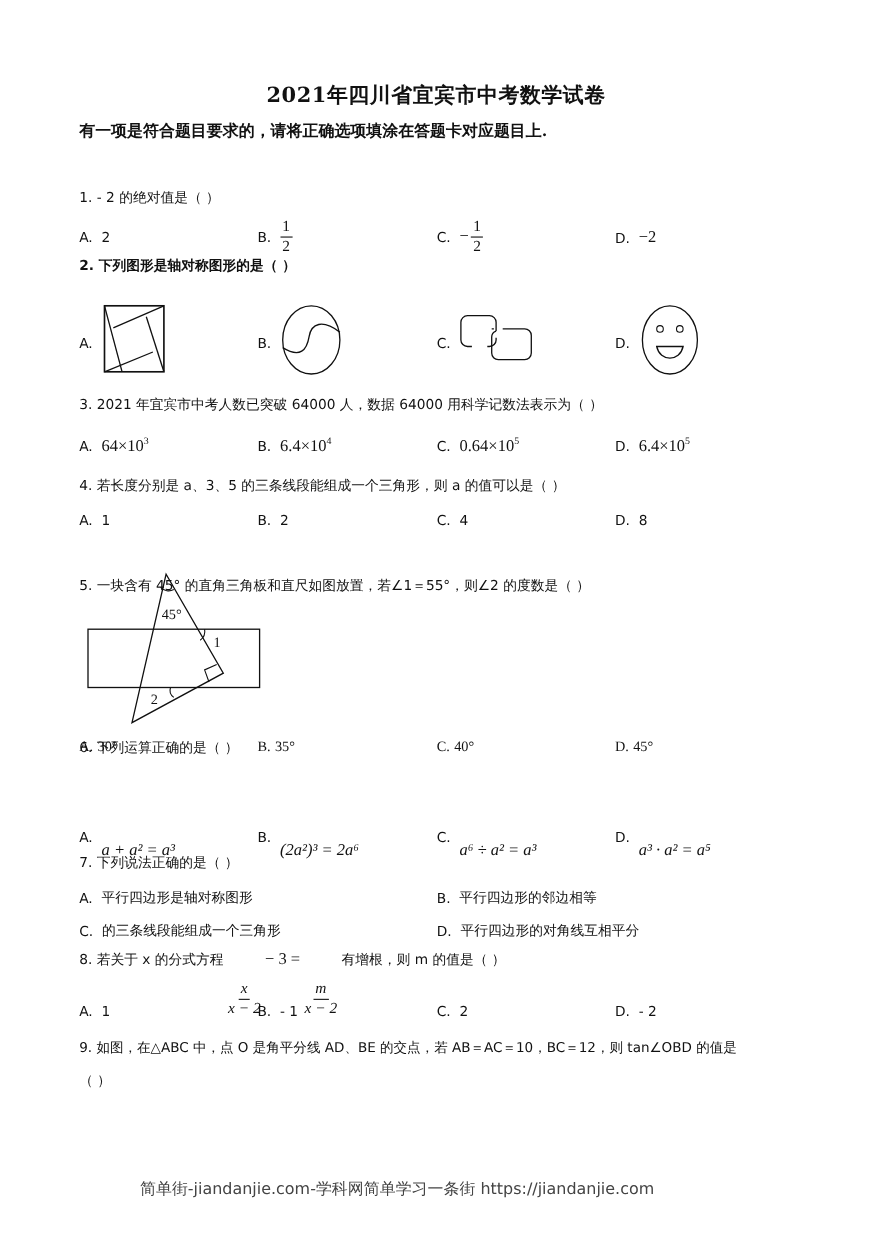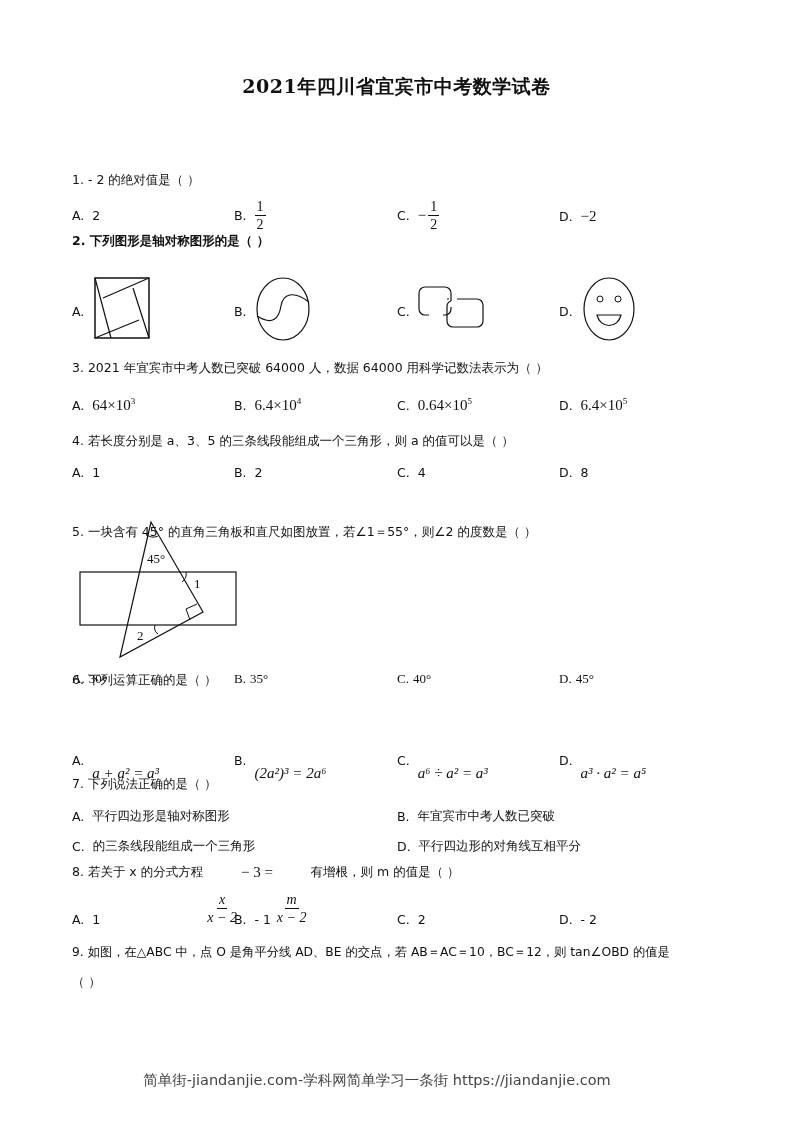--- a/index.html
+++ b/index.html
@@ -7,29 +7,30 @@
   .abs { position:absolute; }
   .title { left:0; width:793px; top:74px; text-align:center; font-size:19px; font-weight:bold; letter-spacing:0.5px; }
   .section { left:72px; width:660px; font-size:14.5px; font-weight:bold; line-height:32px; }
   .q { left:72px; font-size:12.5px; font-family:"DejaVu Sans","Liberation Sans",sans-serif; white-space:nowrap; }
   .opt { font-size:12.5px; font-family:"DejaVu Sans","Liberation Sans",sans-serif; white-space:nowrap; display:flex; align-items:center; gap:8px; }
   .math { font-family:"Liberation Serif","DejaVu Serif",serif; font-size:15px; }
   .frac { display:inline-flex; flex-direction:column; align-items:center; vertical-align:middle; font-family:"Liberation Serif",serif; font-size:14px; line-height:17px; }
   .frac .num { border-bottom:1px solid #111; padding:0 2px; }
   .it { font-style:italic;margin-top:27px; }
   sup { font-size:9px; }
-  .footer { left:16px; width:722px; top:1071px; text-align:center; font-size:14.5px; color:#444; font-family:"DejaVu Sans","Liberation Sans",sans-serif; }
+  .footer { left:0; width:722px; top:1071px; text-align:center; font-size:14.5px; color:#444; font-family:"DejaVu Sans","Liberation Sans",sans-serif; }
   svg { display:block; }
 </style>
 </head>
 <body>
 
 <div class="abs title">2021年四川省宜宾市中考数学试卷</div>
 
 <div class="abs section" style="top:104px;">
+  <div>有一项是符合题目要求的，请将正确选项填涂在答题卡对应题目上.</div>
 </div>
 
 <div class="abs q" style="top:172px;">1.  - 2 的绝对值是（     ）</div>
 <div class="abs opt" style="left:72px; top:208px;">
   <span>A.</span>
   <span>2</span>
 </div>
 <div class="abs opt" style="left:234px; top:198px;">
   <span>B.</span>
   <span class="frac">
@@ -171,21 +172,21 @@
     <span class="math it">a³ · a² = a⁵</span>
   </div>
 
 <div class="abs q" style="top:776px;">7. 下列说法正确的是（      ）</div>
 <div class="abs opt" style="left:72px; top:808px;">
     <span>A.</span>
     <span>平行四边形是轴对称图形</span>
   </div>
 <div class="abs opt" style="left:397px; top:808px;">
     <span>B.</span>
-    <span>年宜宾市中考人数已突破</span>
+    <span>平行四边形的邻边相等</span>
   </div>
 <div class="abs opt" style="left:72px; top:838px;">
     <span>C.</span>
     <span>的三条线段能组成一个三角形</span>
   </div>
 <div class="abs opt" style="left:397px; top:838px;">
     <span>D.</span>
     <span>平行四边形的对角线互相平分</span>
   </div>
 

